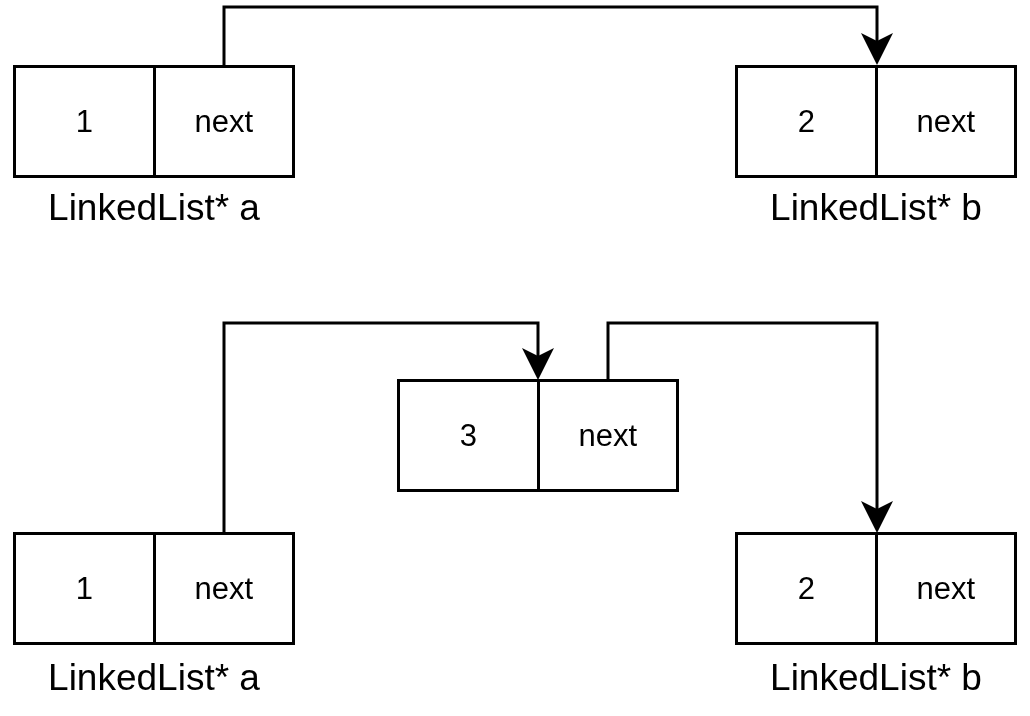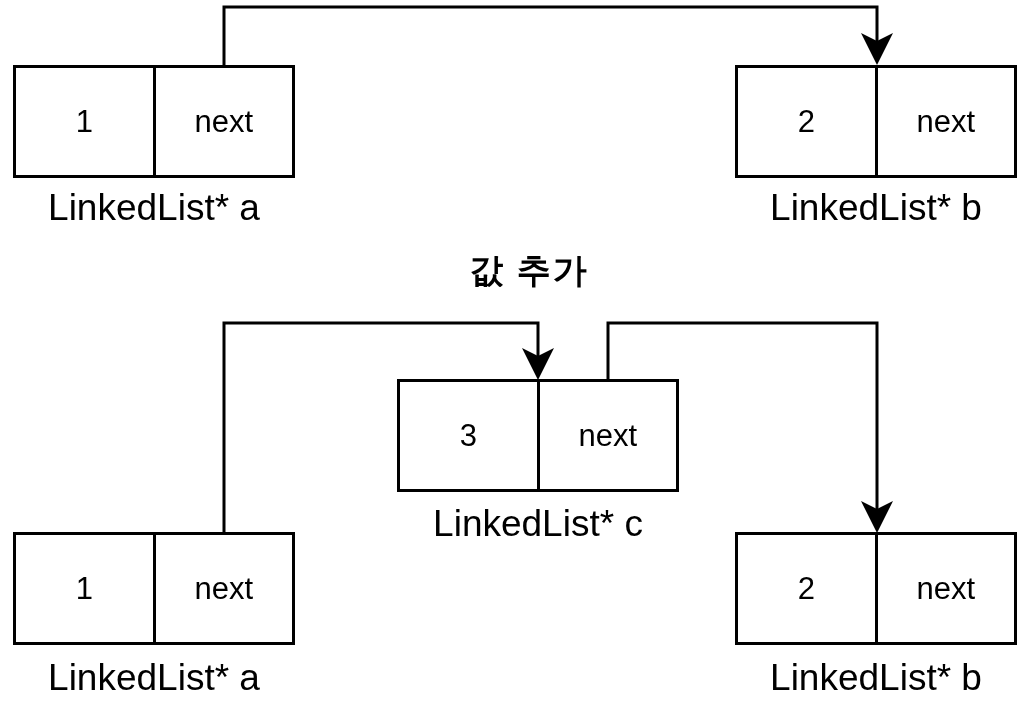--- a/index.html
+++ b/index.html
@@ -83,27 +83,25 @@
     <div class="cell next">next</div>
   </div>
   <div class="caption" style="left:13px; top:190px">LinkedList* a</div>
 
   <div class="node" style="left:735px; top:65px">
     <div class="cell value">2</div>
     <div class="cell next">next</div>
   </div>
   <div class="caption" style="left:735px; top:190px">LinkedList* b</div>
 
-  <div class="transition-label">값 추가</div>
 
   <div class="node" style="left:397px; top:379px">
     <div class="cell value">3</div>
     <div class="cell next">next</div>
   </div>
-  <div class="caption" style="left:397px; top:506px">LinkedList* c</div>
 
   <div class="node" style="left:13px; top:532px">
     <div class="cell value">1</div>
     <div class="cell next">next</div>
   </div>
   <div class="caption" style="left:13px; top:660px">LinkedList* a</div>
 
   <div class="node" style="left:735px; top:532px">
     <div class="cell value">2</div>
     <div class="cell next">next</div>

